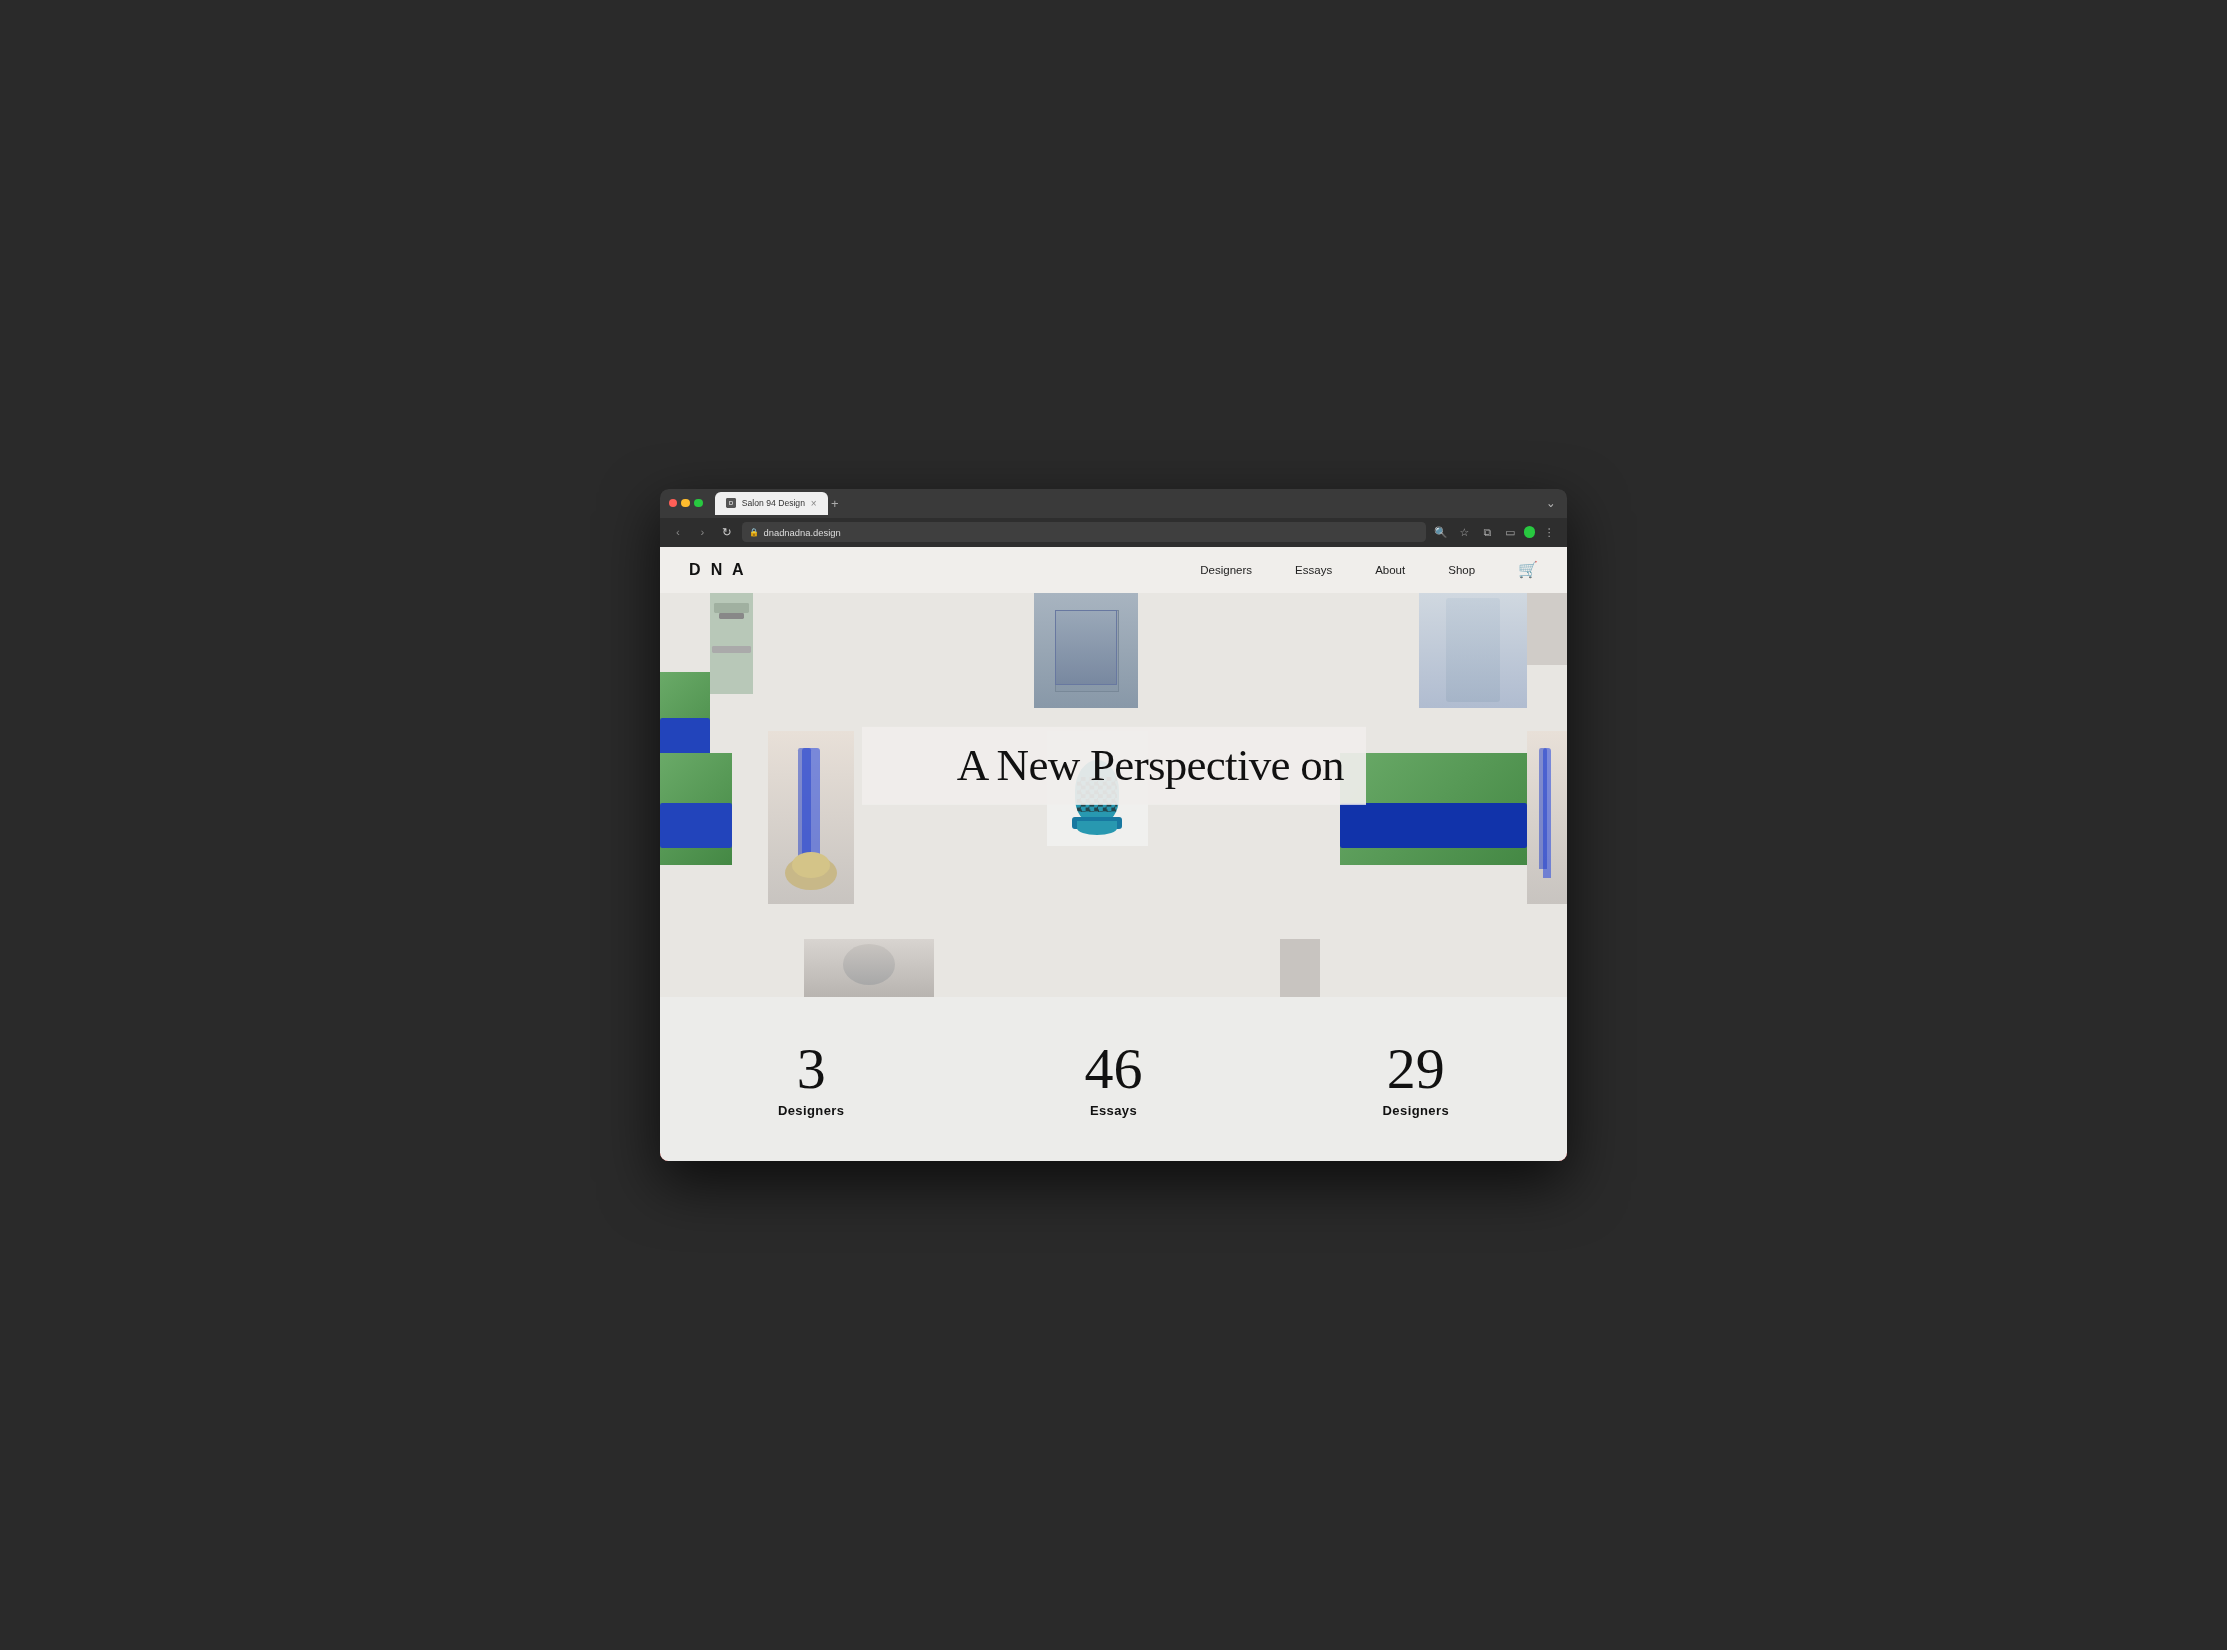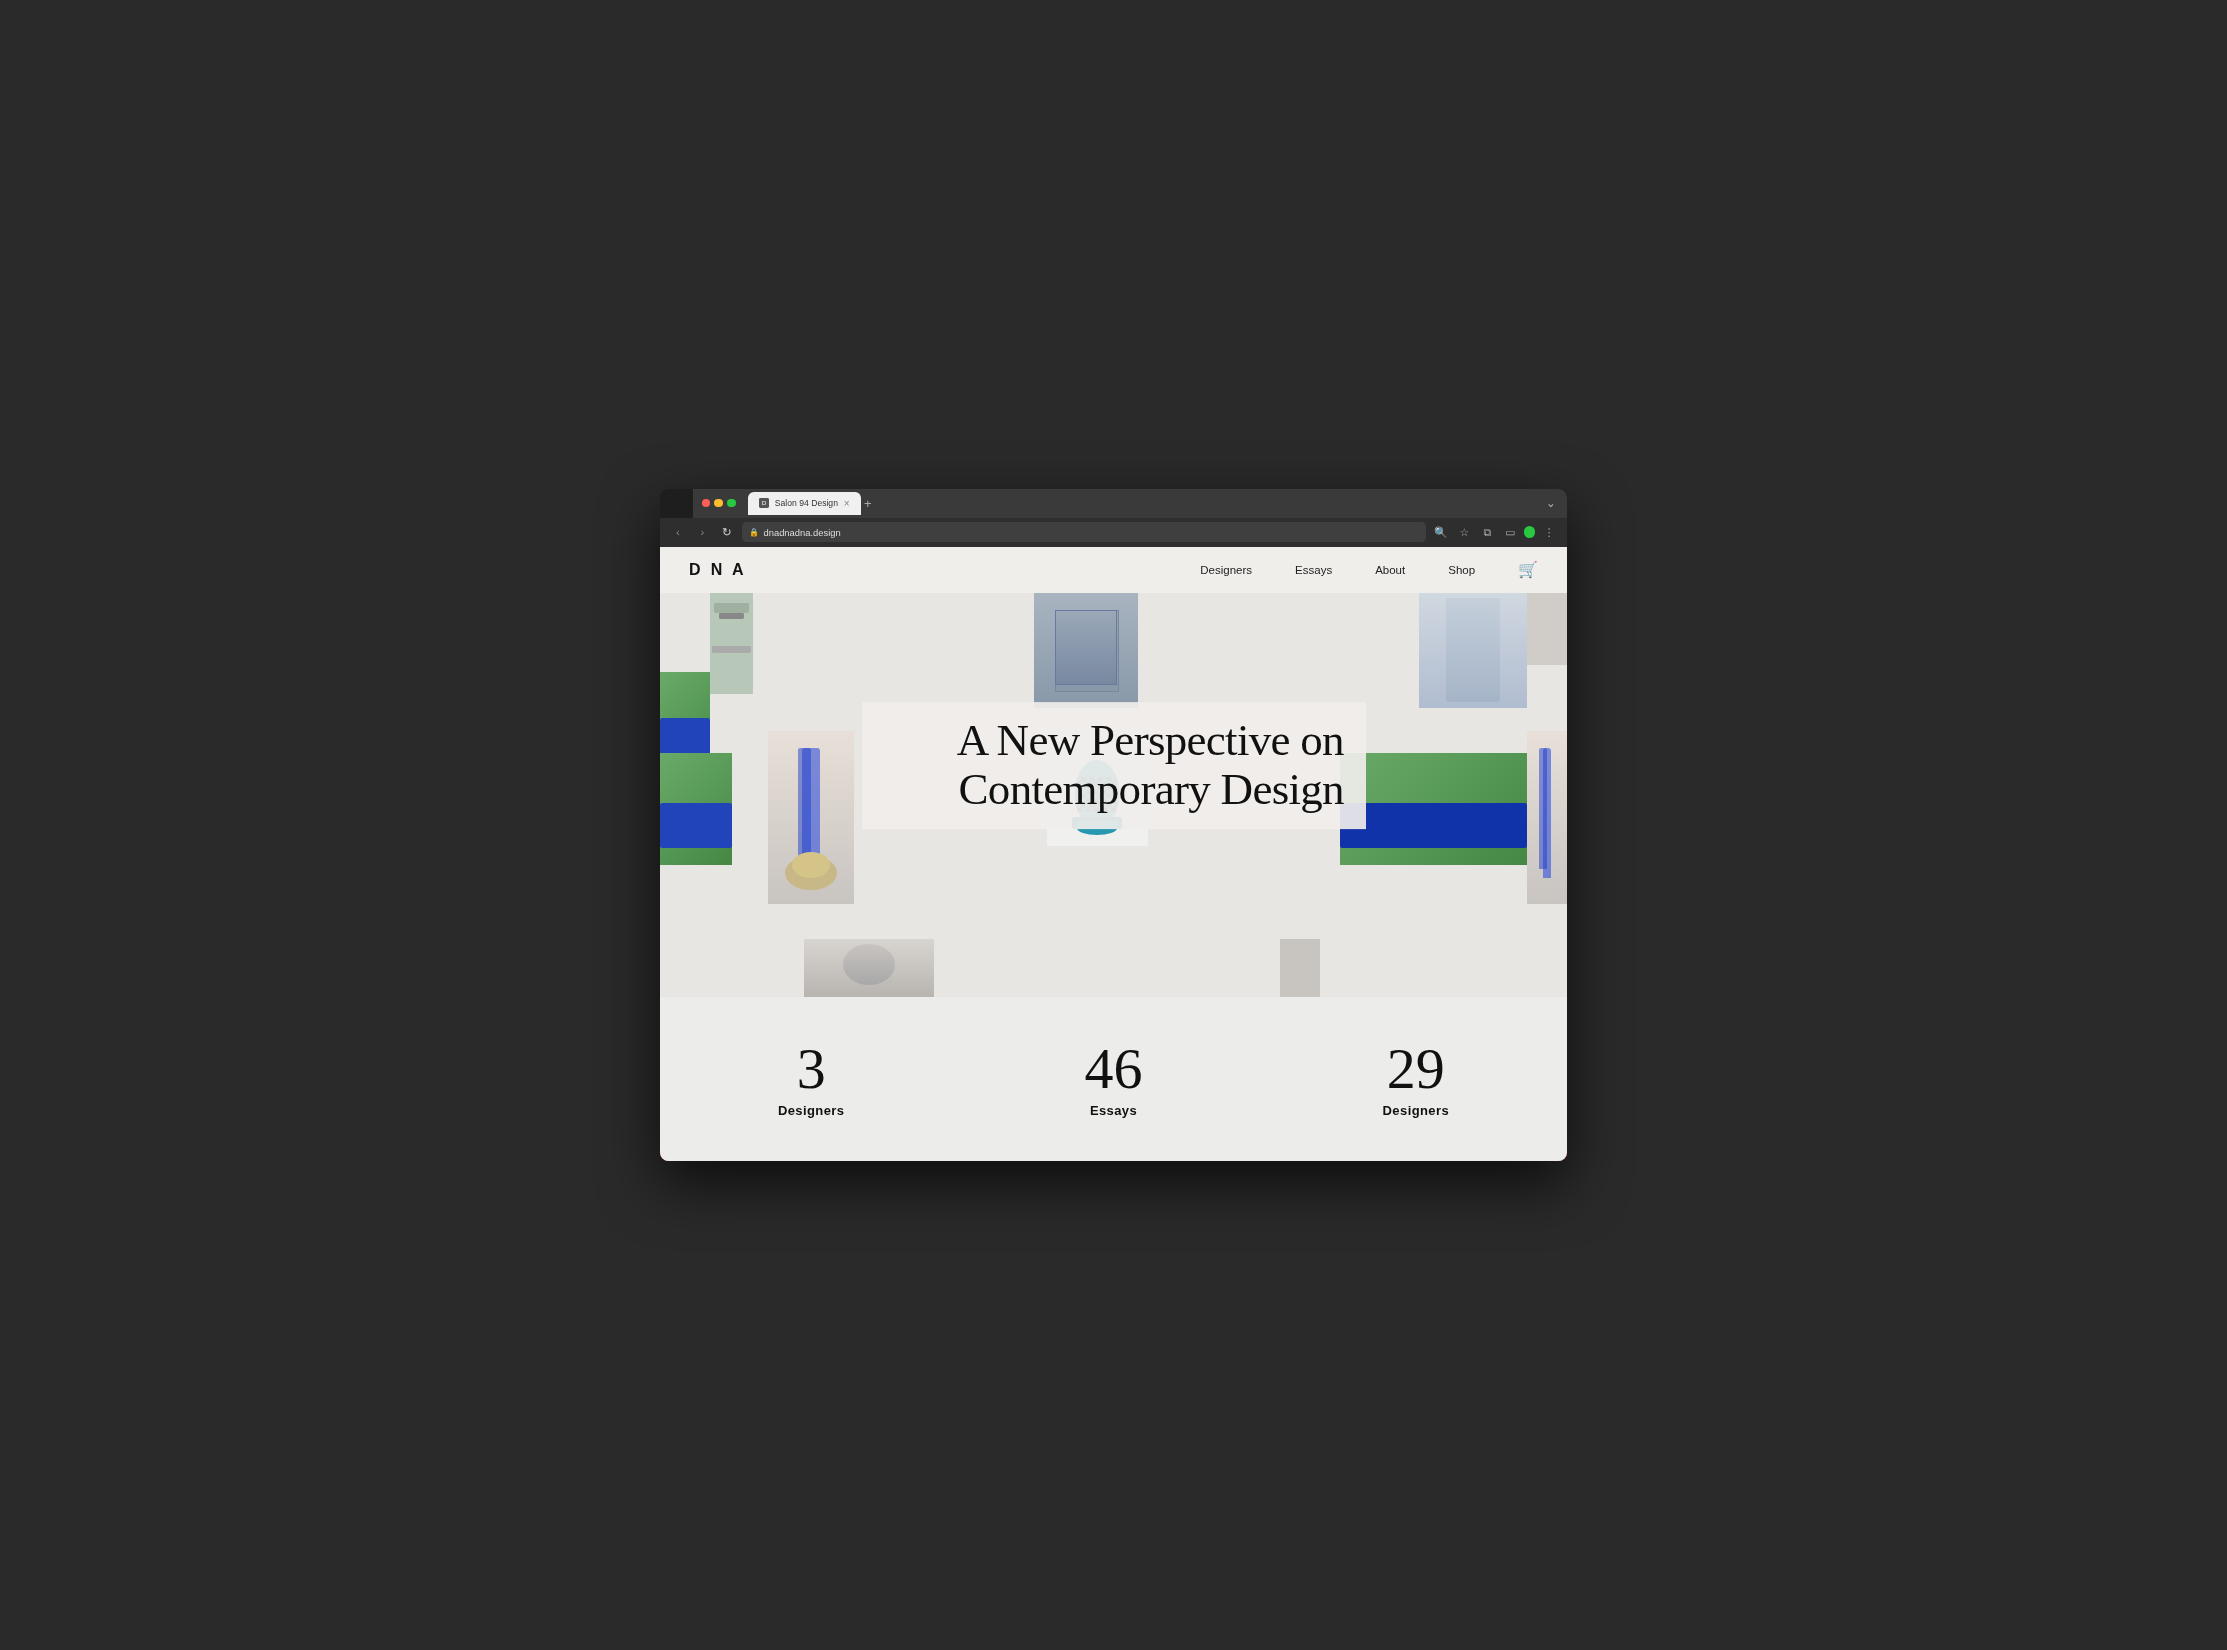--- a/index.html
+++ b/index.html
@@ -22,21 +22,20 @@
     }
 
     
     .browser-titlebar {
       background: #3a3a3a;
       height: 29px;
       display: flex;
       align-items: center;
       padding: 0 8.6px;
       gap: 5.8px;
-      margin-left: 33px;
     }
     .traffic-lights {
       display: flex;
       gap: 4.3px;
       align-items: center;
     }
     .traffic-light {
       width: 8.6px;
       height: 8.6px;
       border-radius: 50%;
@@ -458,21 +457,20 @@
         </div>
 
         <div class="img-placeholder css-neon-bottle" style="width:40px;height:173px;flex-shrink:0;background:linear-gradient(180deg,#e8e0d8,#c8c4c0);position:relative;">
           <div style="position:absolute;top:10%;left:30%;width:20%;height:70%;background:rgba(30,60,200,0.5);border-radius:2.2px 2.2px 0 0;"></div>
         </div>
       </div>
 
       <div class="hero-text-overlay">
         <h1 class="hero-title">
           <span>A New Perspective on</span><br>
-          <span>Contemporary Design</span>
         </h1>
       </div>
     </div>
 
     <div class="partial-images-bottom">
       <div style="width:130px;margin-left:144px;height:58px;background:linear-gradient(180deg,#d8d4d0,#b8b4b0);position:relative;">
         <div style="position:absolute;top:10%;left:30%;width:40%;height:70%;background:linear-gradient(180deg,#c8c4c0,#a8a8a8);border-radius:50%;"></div>
       </div>
       <div style="width:40px;margin-left:346px;height:58px;background:#c8c4c0;"></div>
     </div>

